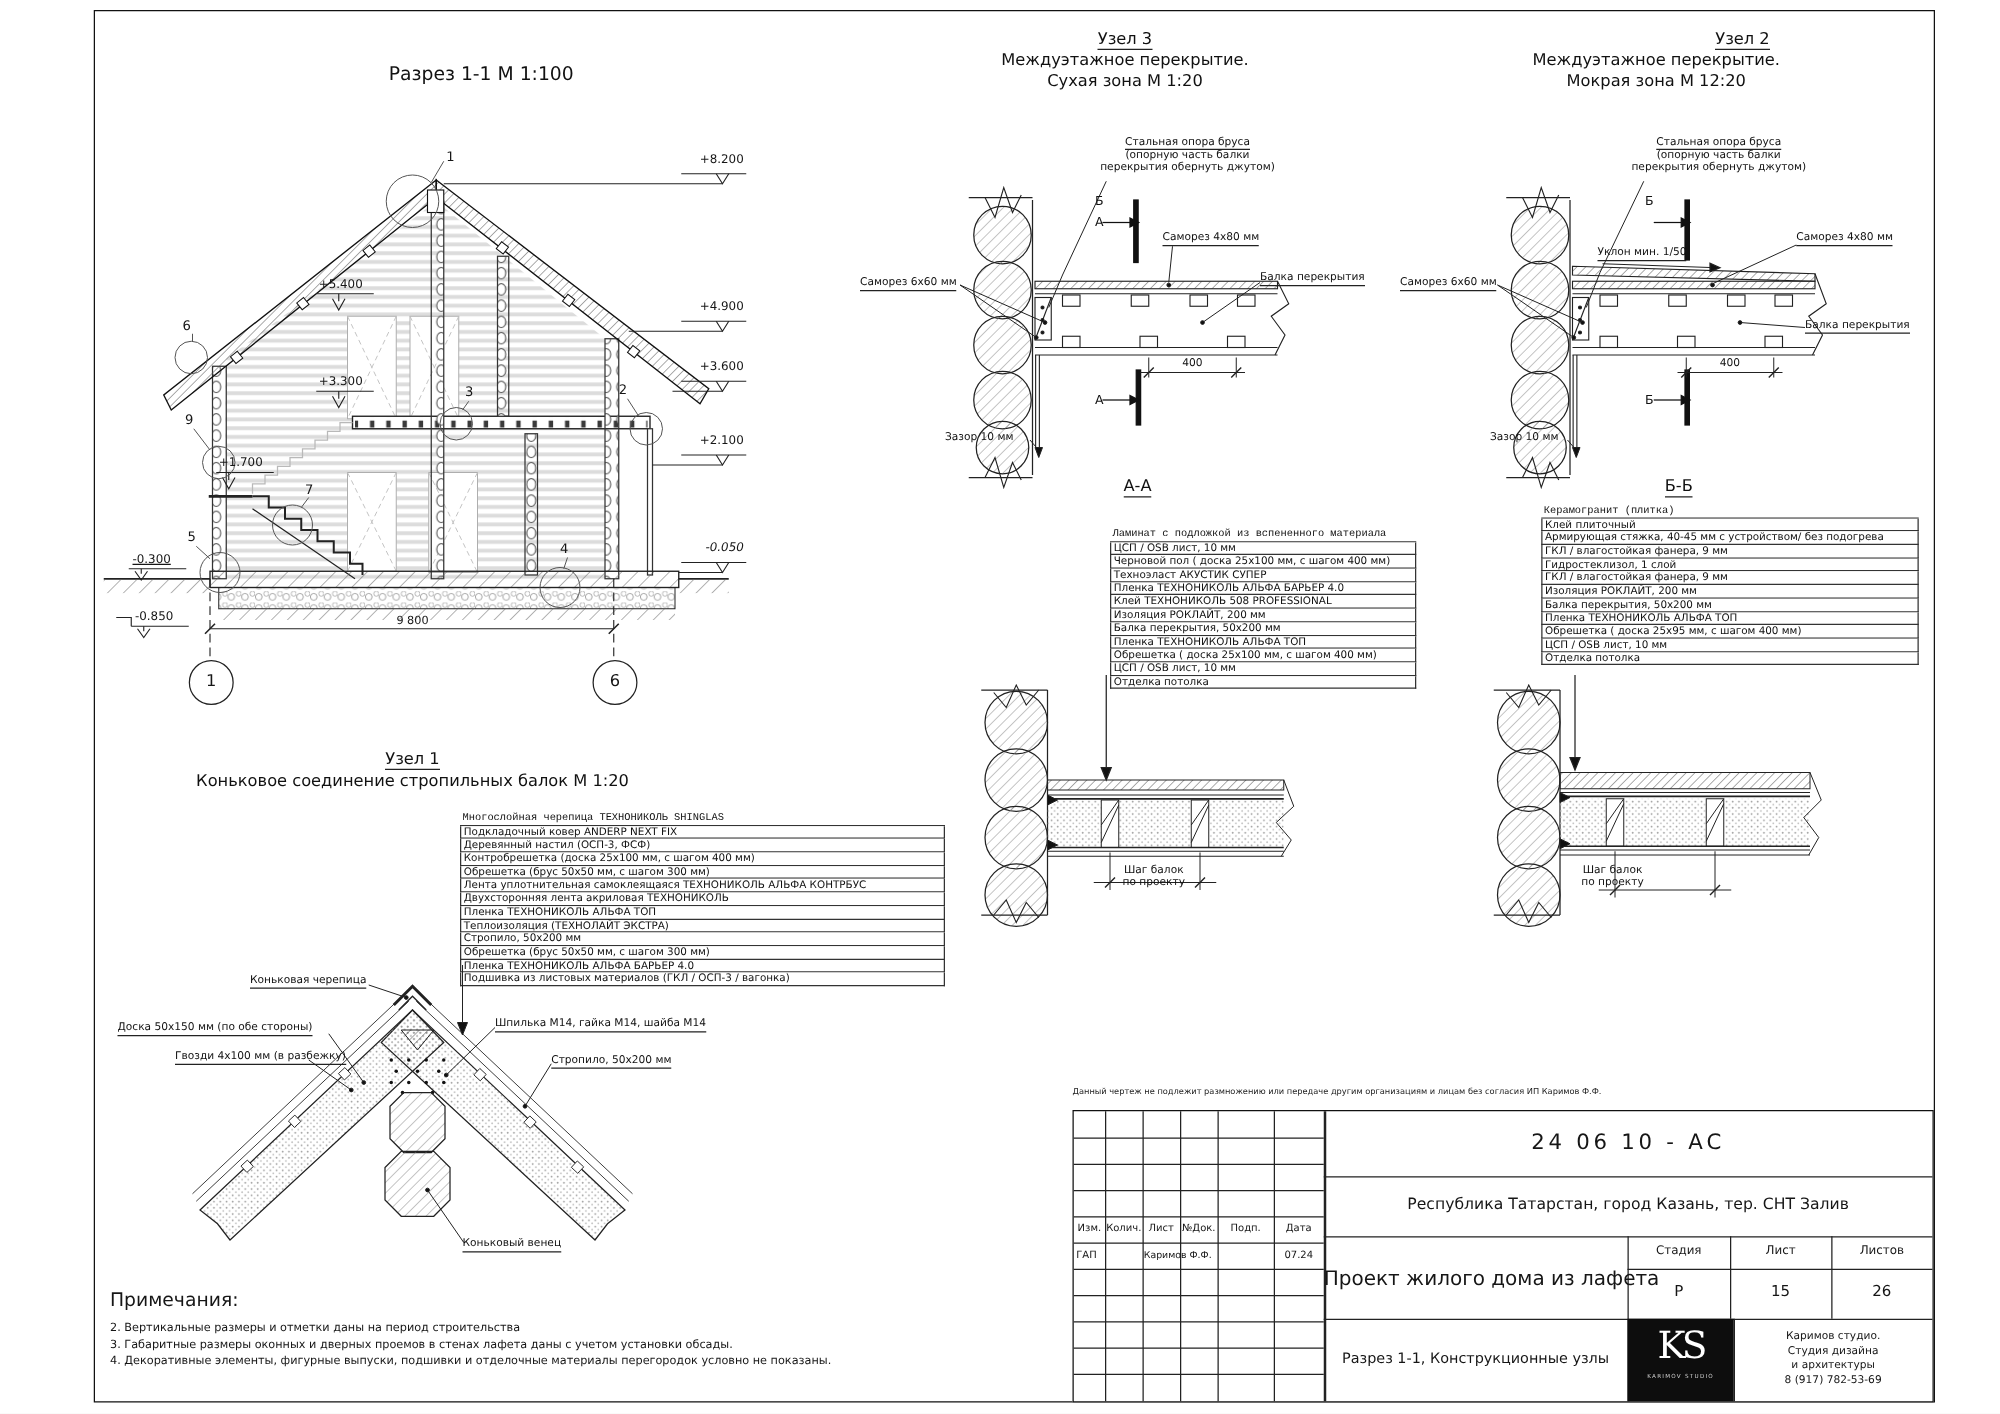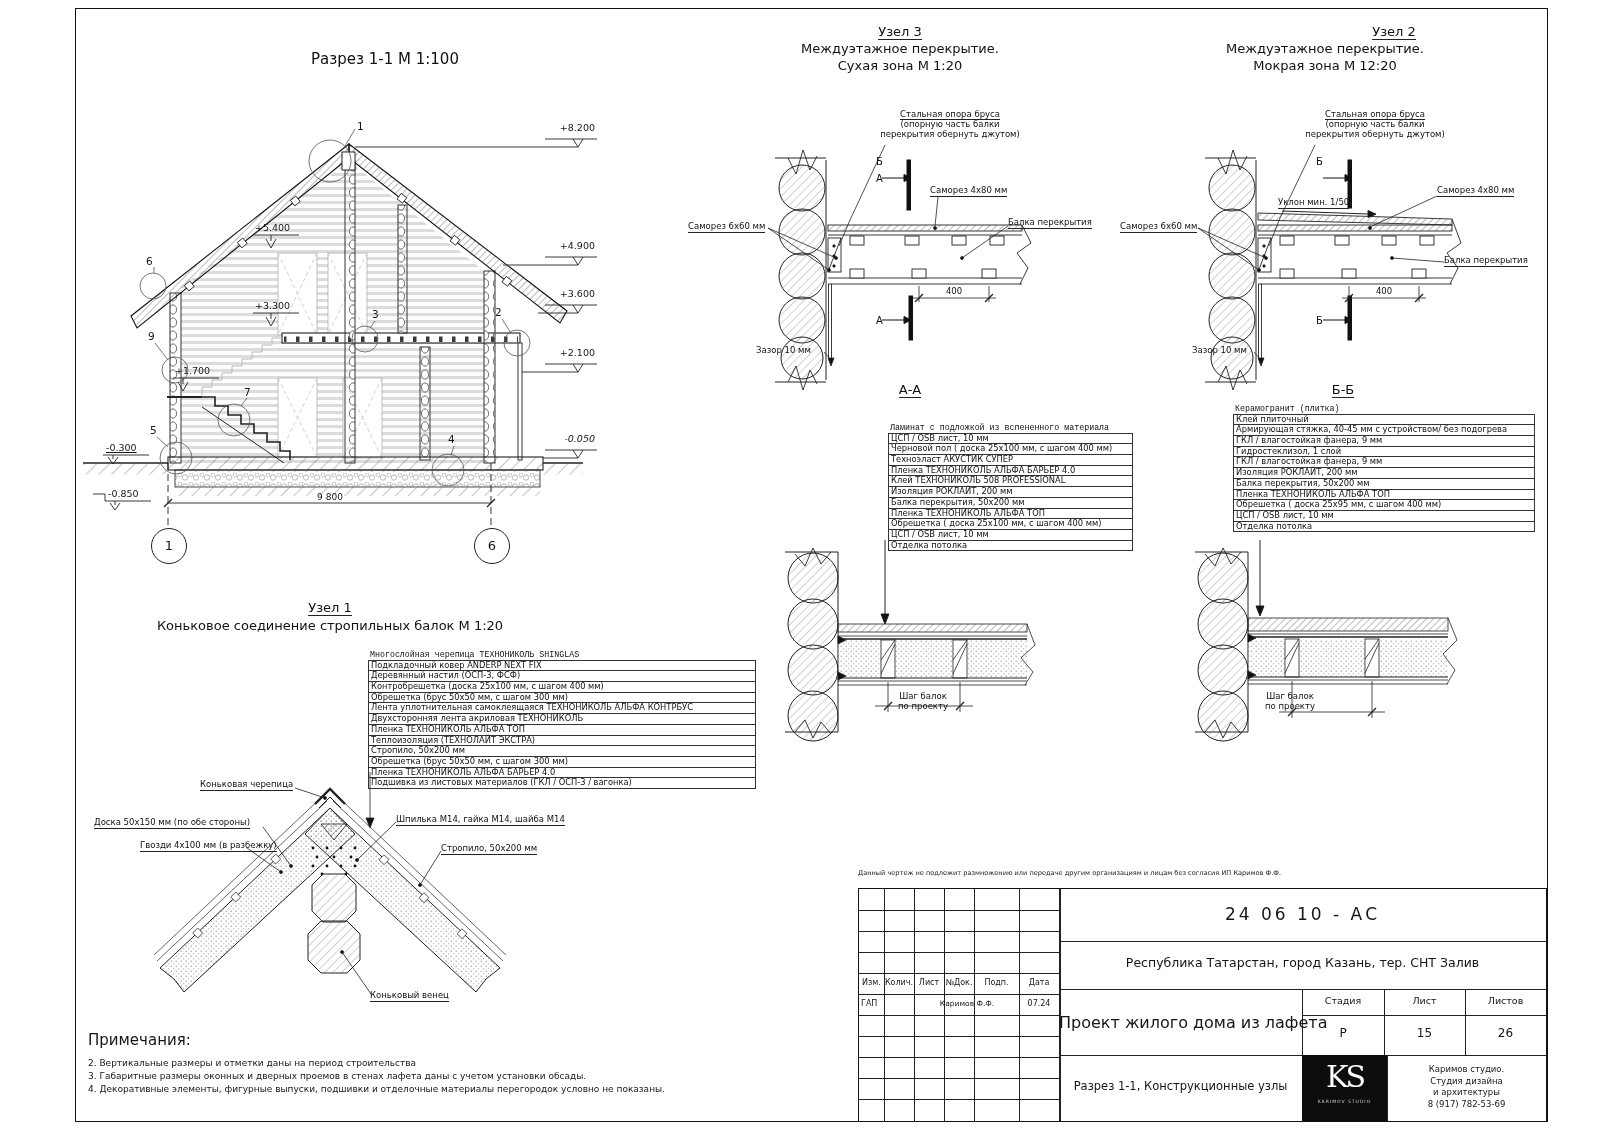--- a/index.html
+++ b/index.html
@@ -626,21 +626,21 @@
   <div class="hl" style="left:443px;top:126px;width:244px"></div>
   <div class="vl" style="left:528px;top:166px;height:66px"></div>
 
   <div class="t" style="left:0;top:89px;width:25px;text-align:center;font-size:8px;">Изм.</div>
   <div class="t" style="left:25px;top:89px;width:30px;text-align:center;font-size:8px;">Колич.</div>
   <div class="t" style="left:55px;top:89px;width:30px;text-align:center;font-size:8px;">Лист</div>
   <div class="t" style="left:85px;top:89px;width:30px;text-align:center;font-size:8px;">№Док.</div>
   <div class="t" style="left:115px;top:89px;width:45px;text-align:center;font-size:8px;">Подп.</div>
   <div class="t" style="left:160px;top:89px;width:40px;text-align:center;font-size:8px;">Дата</div>
   <div class="t" style="left:2px;top:110px;font-size:8px;">ГАП</div>
-  <div class="t" style="left:56px;top:110px;width:104px;font-size:7.5px;text-align:center;">Каримов Ф.Ф.</div>
+  <div class="t" style="left:56px;top:110px;width:104px;font-size:7.5px;">Каримов Ф.Ф.</div>
   <div class="t" style="left:160px;top:110px;width:40px;text-align:center;font-size:8px;">07.24</div>
 
   <div class="t" style="left:200px;top:15px;width:487px;text-align:center;font-size:17px;letter-spacing:3px;">24 06 10 - АС</div>
   <div class="t" style="left:200px;top:66px;width:487px;text-align:center;font-size:12.5px;">Республика Татарстан, город Казань, тер. СНТ Залив</div>
   <div class="t" style="left:200px;top:124px;width:243px;text-align:right;font-size:16px;">Проект жилого дома из лафета</div>
   <div class="t" style="left:443px;top:106px;width:82px;text-align:center;font-size:9.5px;">Стадия</div>
   <div class="t" style="left:525px;top:106px;width:81px;text-align:center;font-size:9.5px;">Лист</div>
   <div class="t" style="left:606px;top:106px;width:81px;text-align:center;font-size:9.5px;">Листов</div>
   <div class="t" style="left:443px;top:137px;width:82px;text-align:center;font-size:12px;">Р</div>
   <div class="t" style="left:525px;top:137px;width:81px;text-align:center;font-size:12px;">15</div>

